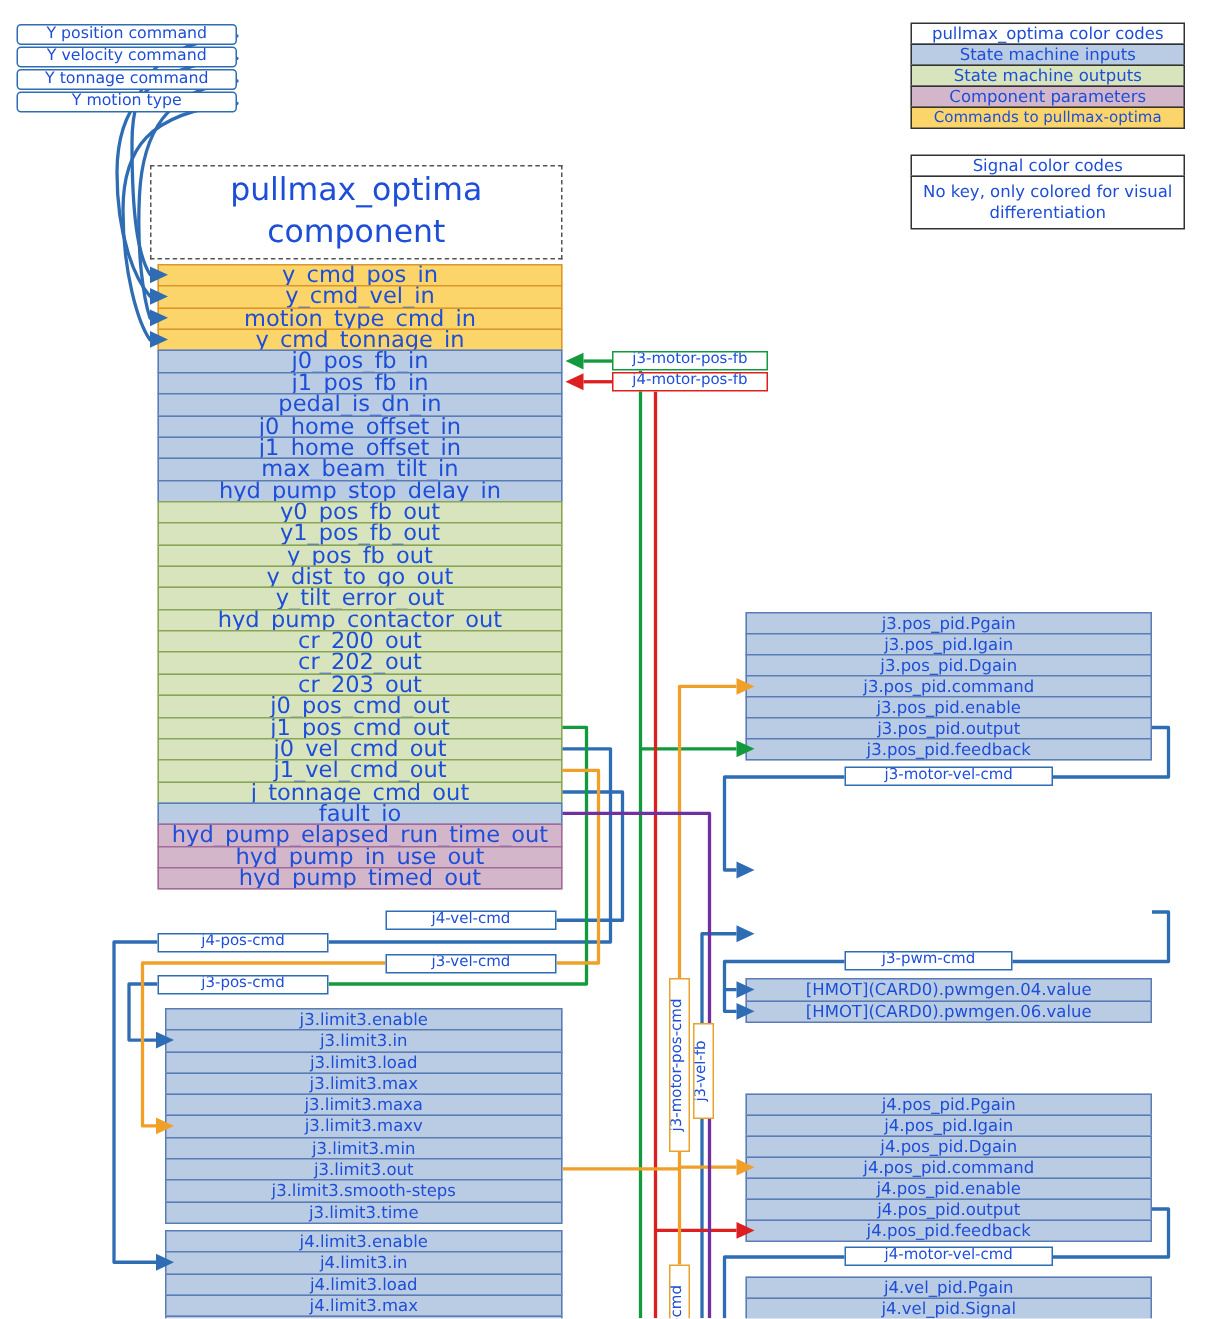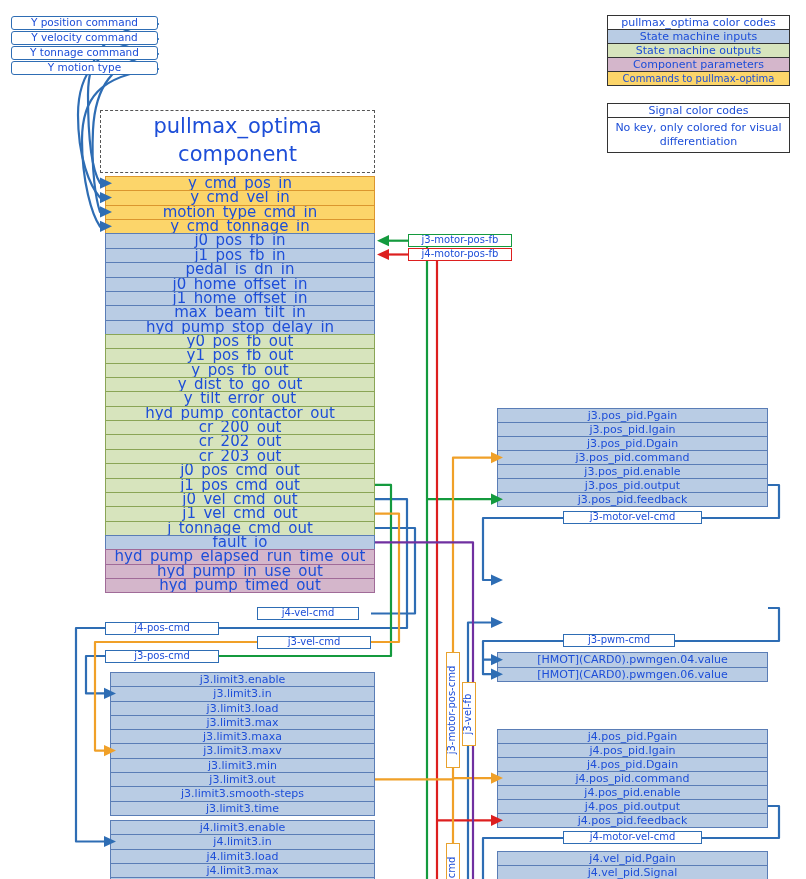--- a/index.html
+++ b/index.html
@@ -170,21 +170,21 @@
     <div class="pin" data-type="output">j_tonnage_cmd_out</div>
     <div class="pin" data-type="input">fault_io</div>
     <div class="pin" data-type="param">hyd_pump_elapsed_run_time_out</div>
     <div class="pin" data-type="param">hyd_pump_in_use_out</div>
     <div class="pin" data-type="param">hyd_pump_timed_out</div>
   </div>
 
   <div class="sigbox green" style="left:408px;top:234px;width:104px">j3-motor-pos-fb</div>
   <div class="sigbox red" style="left:408px;top:248px;width:104px">j4-motor-pos-fb</div>
 
-  <div class="sigbox" style="left:257px;top:607px;width:102px">j4-vel-cmd</div>
+  <div class="sigbox" style="left:257px;top:607px;width:114px">j4-vel-cmd</div>
   <div class="sigbox" style="left:105px;top:622px;width:114px">j4-pos-cmd</div>
   <div class="sigbox" style="left:257px;top:636px;width:114px">j3-vel-cmd</div>
   <div class="sigbox" style="left:105px;top:650px;width:114px">j3-pos-cmd</div>
 
   <div class="sigbox" style="left:563px;top:511px;width:139px">j3-motor-vel-cmd</div>
   <div class="sigbox" style="left:563px;top:634px;width:112px">j3-pwm-cmd</div>
   <div class="sigbox" style="left:563px;top:831px;width:139px">j4-motor-vel-cmd</div>
 
   <div class="sigbox orange vlabel" style="left:395px;top:703px;width:116px">j3-motor-pos-cmd</div>
   <div class="sigbox orange vlabel" style="left:437px;top:707px;width:64px">j3-vel-fb</div>

